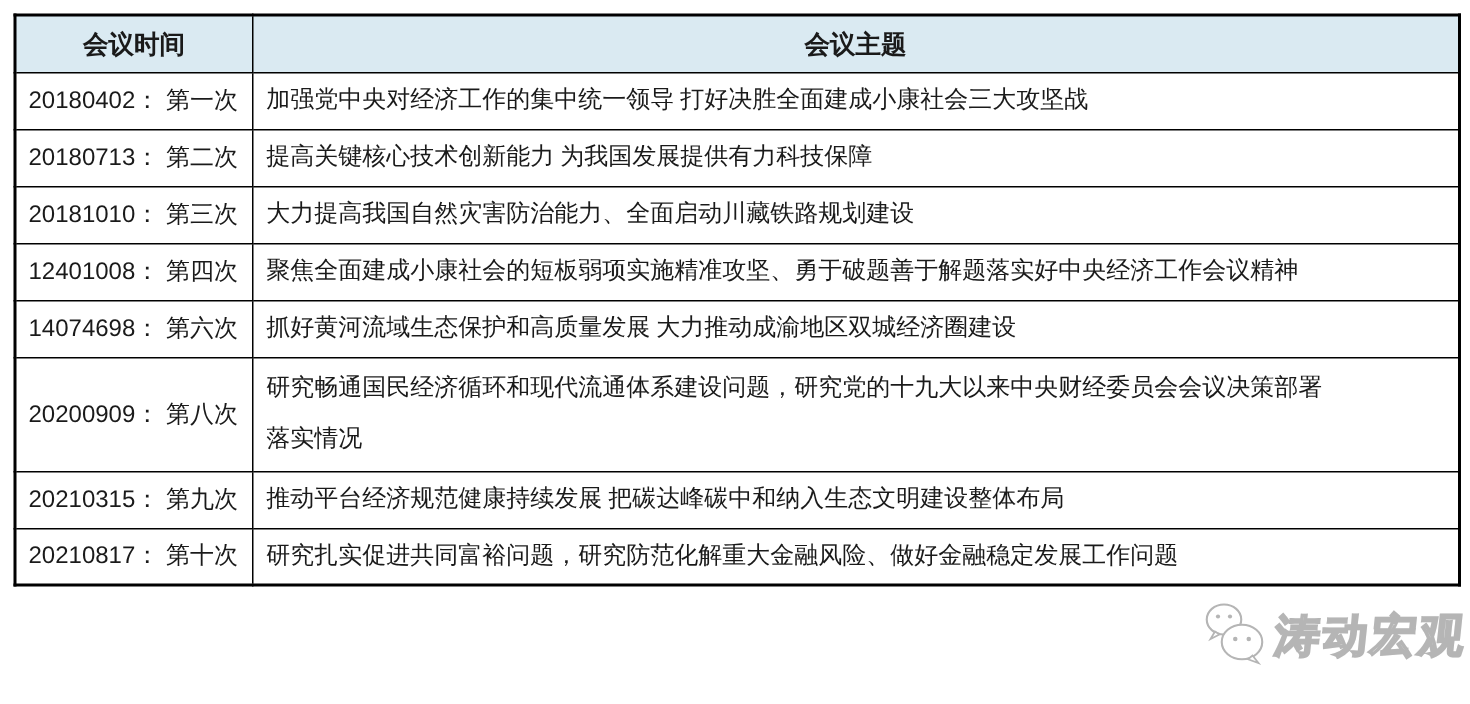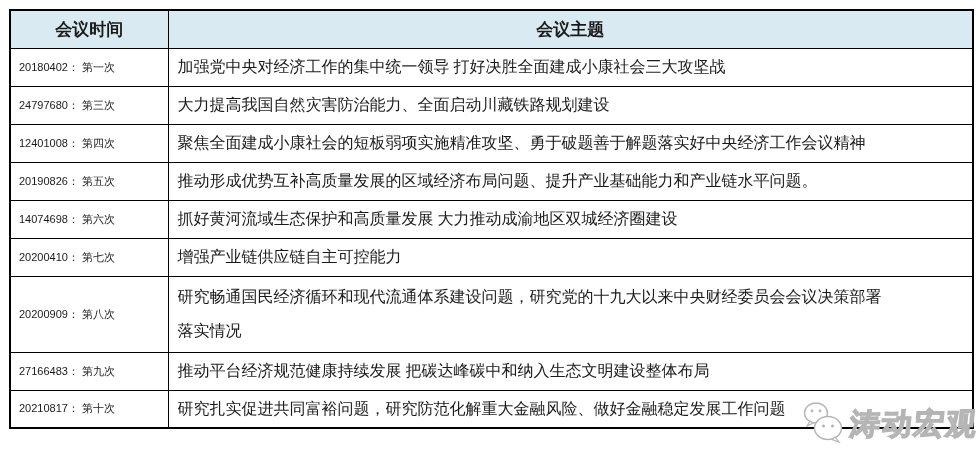--- a/index.html
+++ b/index.html
@@ -43,21 +43,21 @@
     padding: 0;
   }
   table.meeting-table tr {
     height: 38px;
   }
   table.meeting-table tr.tall {
     height: 76px;
   }
   td.time-cell {
     padding: 0 4px 0 8px;
-    font-size: 11px;
+    font-size: 16px;
     
     font-family: "Liberation Sans", "Liberation Serif", serif;
     white-space: nowrap;
   }
   td.topic-cell {
     padding: 0 90px 0 9px;
     font-size: 16px;
     line-height: 34px;
     overflow-wrap: break-word;
   }
@@ -101,45 +101,41 @@
           <th>会议时间</th>
           <th>会议主题</th>
         </tr>
       </thead>
       <tbody>
           <tr>
             <td class="time-cell">20180402： 第一次</td>
             <td class="topic-cell">加强党中央对经济工作的集中统一领导 打好决胜全面建成小康社会三大攻坚战</td>
           </tr>
           <tr>
-            <td class="time-cell">24797680： 第三次</td>
+            <td class="time-cell">20180713： 第二次</td>
+            <td class="topic-cell">提高关键核心技术创新能力 为我国发展提供有力科技保障</td>
+          </tr>
+          <tr>
+            <td class="time-cell">20181010： 第三次</td>
             <td class="topic-cell">大力提高我国自然灾害防治能力、全面启动川藏铁路规划建设</td>
           </tr>
           <tr>
             <td class="time-cell">12401008： 第四次</td>
             <td class="topic-cell">聚焦全面建成小康社会的短板弱项实施精准攻坚、勇于破题善于解题落实好中央经济工作会议精神</td>
           </tr>
           <tr>
-            <td class="time-cell">20190826： 第五次</td>
-            <td class="topic-cell">推动形成优势互补高质量发展的区域经济布局问题、提升产业基础能力和产业链水平问题。</td>
-          </tr>
-          <tr>
             <td class="time-cell">14074698： 第六次</td>
             <td class="topic-cell">抓好黄河流域生态保护和高质量发展 大力推动成渝地区双城经济圈建设</td>
-          </tr>
-          <tr>
-            <td class="time-cell">20200410： 第七次</td>
-            <td class="topic-cell">增强产业链供应链自主可控能力</td>
           </tr>
           <tr class="tall">
             <td class="time-cell">20200909： 第八次</td>
             <td class="topic-cell">研究畅通国民经济循环和现代流通体系建设问题，研究党的十九大以来中央财经委员会会议决策部署落实情况</td>
           </tr>
           <tr>
-            <td class="time-cell">27166483： 第九次</td>
+            <td class="time-cell">20210315： 第九次</td>
             <td class="topic-cell">推动平台经济规范健康持续发展 把碳达峰碳中和纳入生态文明建设整体布局</td>
           </tr>
           <tr>
             <td class="time-cell">20210817： 第十次</td>
             <td class="topic-cell">研究扎实促进共同富裕问题，研究防范化解重大金融风险、做好金融稳定发展工作问题</td>
           </tr>
         </tbody>
     </table>
   </div>
 

